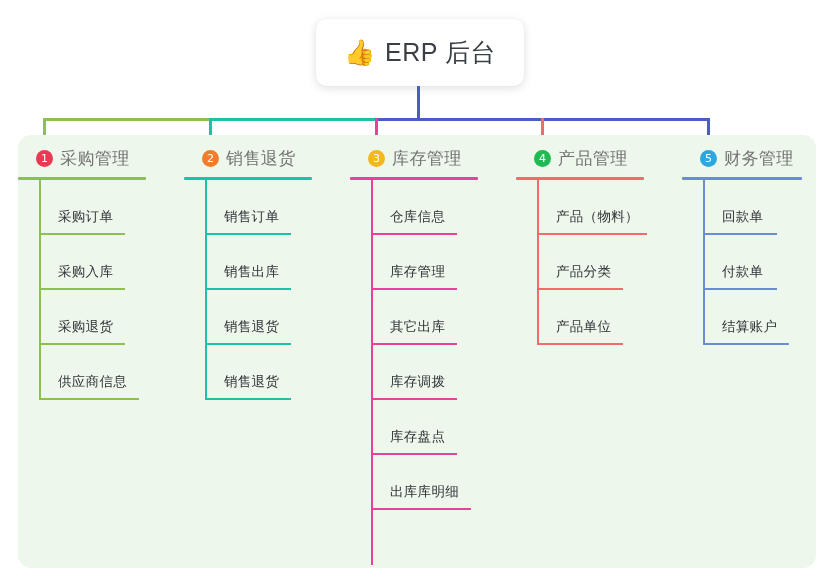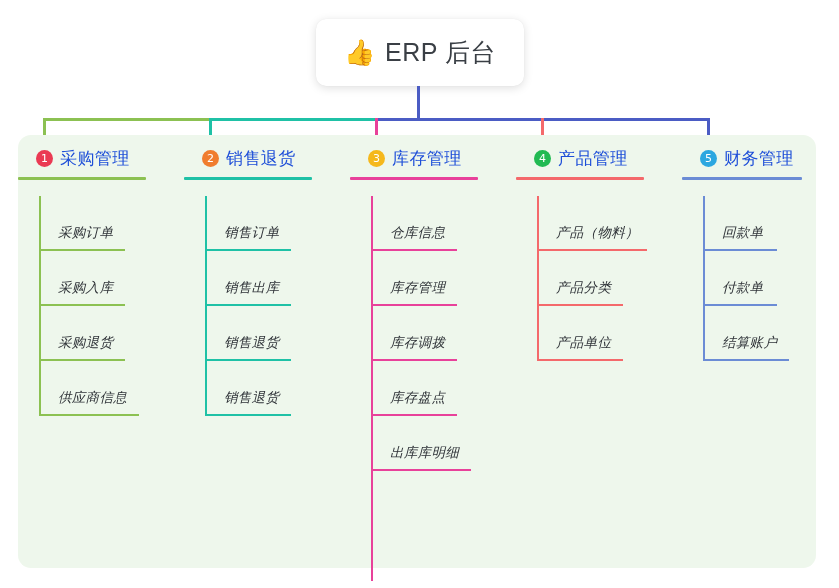--- a/index.html
+++ b/index.html
@@ -79,35 +79,34 @@
     border-radius: 50%;
     color: #ffffff;
     font-size: 11px;
     line-height: 17px;
     text-align: center;
     flex: 0 0 auto;
     font-family: "DejaVu Sans", sans-serif;
   }
   .branch-title {
     font-size: 17px;
-    color: #1d4ed8;
+    color: #737373;
     white-space: nowrap;
     letter-spacing: 0.4px;
   }
   .head-rule {
     height: 3px;
     border-radius: 1px;
     margin-top: 6px;
   }
 
   
   .subs {
     position: relative;
-    margin-top: 16px;
-    font-style: italic;
+    margin-top: 0px;
   }
   .spine {
     position: absolute;
     left: 21px;
     top: 0;
     width: 2px;
   }
   .sub-item {
     position: relative;
     height: 55px;
@@ -214,20 +213,24 @@
         <div class="spine" style="background: rgb(232, 65, 154); height: 385px;"></div>
         <div class="sub-item">
           <span class="sub-label">仓库信息</span>
           <div class="sub-rule" style="width: 86px; background: rgb(232, 65, 154);"></div>
         </div>
         <div class="sub-item">
           <span class="sub-label">库存管理</span>
           <div class="sub-rule" style="width: 86px; background: rgb(232, 65, 154);"></div>
         </div>
         <div class="sub-item">
+          <span class="sub-label">其它出库</span>
+          <div class="sub-rule" style="width: 86px; background: rgb(232, 65, 154);"></div>
+        </div>
+        <div class="sub-item">
           <span class="sub-label">库存调拨</span>
           <div class="sub-rule" style="width: 86px; background: rgb(232, 65, 154);"></div>
         </div>
         <div class="sub-item">
           <span class="sub-label">库存盘点</span>
           <div class="sub-rule" style="width: 86px; background: rgb(232, 65, 154);"></div>
         </div>
         <div class="sub-item">
           <span class="sub-label">出库库明细</span>
           <div class="sub-rule" style="width: 100px; background: rgb(232, 65, 154);"></div>

